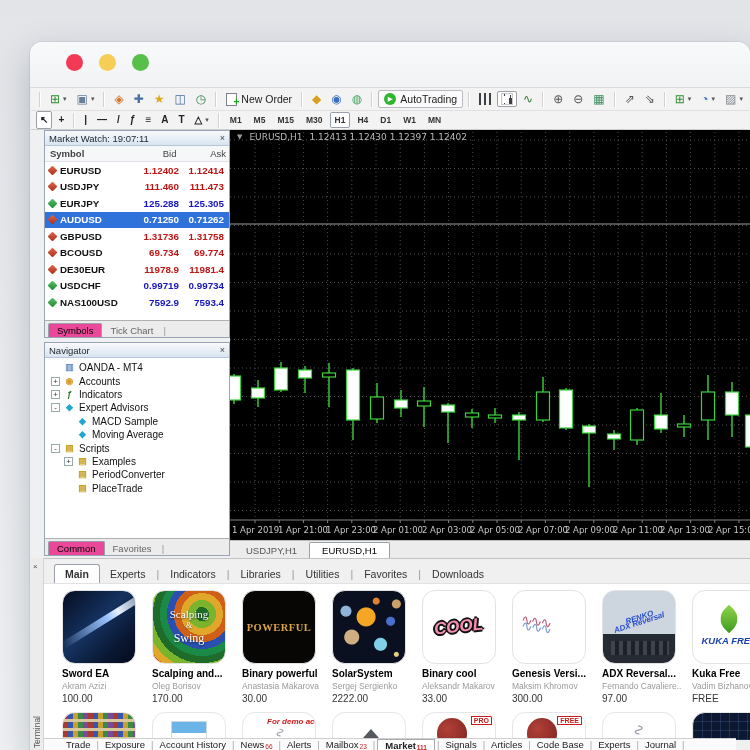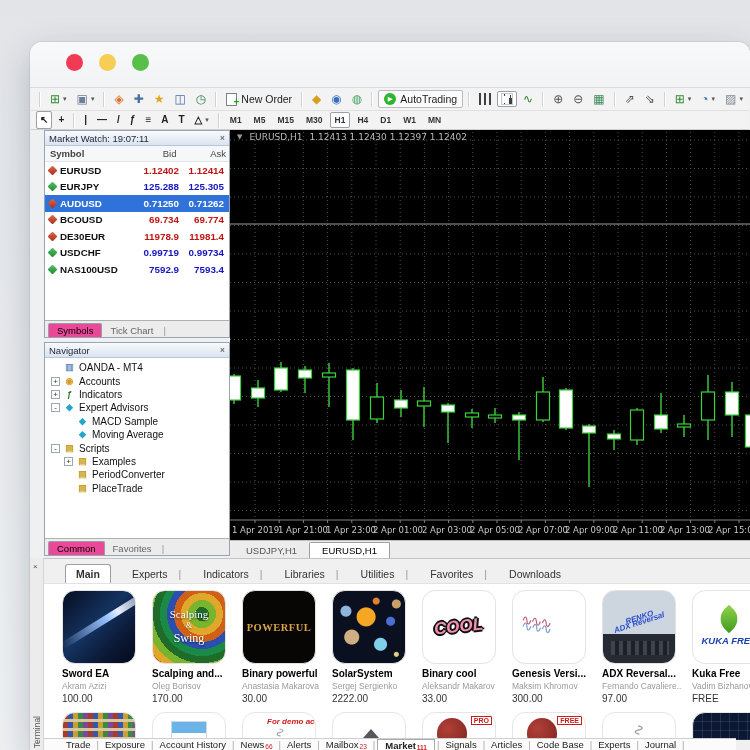--- a/index.html
+++ b/index.html
@@ -95,21 +95,21 @@
   
   #terminal { position:absolute; left:30px; top:558px; width:720px; height:192px; background:#f0f0f0; z-index:5;
               border-top:1px solid #c4c4c4; }
   .tstrip { position:absolute; left:30px; top:558px; width:14px; height:192px; background:#ececec;
             border-right:1px solid #d5d5d5; z-index:6; }
   .tstrip .x { position:absolute; top:4px; left:3px; font-size:8px; color:#555; }
   .tstrip .vlabel { position:absolute; bottom:2px; left:2px; writing-mode:vertical-rl; transform:rotate(180deg);
                     font-size:8.5px; color:#555; }
   #mtabs { position:absolute; left:44px; top:560px; width:706px; height:24px; display:flex; align-items:flex-end;
            padding-left:10px; font-size:10.5px; z-index:6; background:#f0f0f0; border-bottom:1px solid #e2e2e2;}
-  .mtab { color:#333; padding:3px 10px;margin-left:11px; }
+  .mtab { color:#333; padding:3px 10px; }
   .mtab.act { background:#fff; border:1px solid #9aa0a8; border-bottom:none; border-radius:3px 3px 0 0; font-weight:bold; }
   .mtsep { color:#999; padding:3px 1px; }
 
   #cards { position:absolute; left:44px; top:584px; width:706px; height:128px; background:#fff; display:flex;
            padding-left:13px; z-index:6; }
   .card { width:84px; margin-right:6px; flex:none; }
   .cimg { width:74px; height:74px; margin:6px auto 4px auto; border-radius:13px; border:1px solid #e3e3e3;
           position:relative; overflow:hidden; display:flex; flex-direction:column; align-items:center; justify-content:center; }
   .ctitle { font-size:10px; font-weight:bold; color:#000; padding-left:5px; white-space:nowrap; overflow:hidden; }
   .cauthor { font-size:8.5px; color:#9a9a9a; padding-left:5px; margin-top:2px; white-space:nowrap; overflow:hidden; }
@@ -467,33 +467,49 @@
         <div class="mwrow">
           <span class="sy">
             <span class="arr down"></span>
             <span>EURUSD</span>
           </span>
           <span class="bid vdown">1.12402</span>
           <span class="ask vdown">1.12414</span>
         </div>
         <div class="mwrow">
           <span class="sy">
+            <span class="arr down"></span>
+            <span>USDJPY</span>
+          </span>
+          <span class="bid vdown">111.460</span>
+          <span class="ask vdown">111.473</span>
+        </div>
+        <div class="mwrow">
+          <span class="sy">
             <span class="arr up"></span>
             <span>EURJPY</span>
           </span>
           <span class="bid vup">125.288</span>
           <span class="ask vup">125.305</span>
         </div>
         <div class="mwrow sel">
           <span class="sy">
             <span class="arr down"></span>
             <span>AUDUSD</span>
           </span>
           <span class="bid vdown">0.71250</span>
           <span class="ask vdown">0.71262</span>
+        </div>
+        <div class="mwrow">
+          <span class="sy">
+            <span class="arr down"></span>
+            <span>GBPUSD</span>
+          </span>
+          <span class="bid vdown">1.31736</span>
+          <span class="ask vdown">1.31758</span>
         </div>
         <div class="mwrow">
           <span class="sy">
             <span class="arr down"></span>
             <span>BCOUSD</span>
           </span>
           <span class="bid vdown">69.734</span>
           <span class="ask vdown">69.774</span>
         </div>
         <div class="mwrow">

